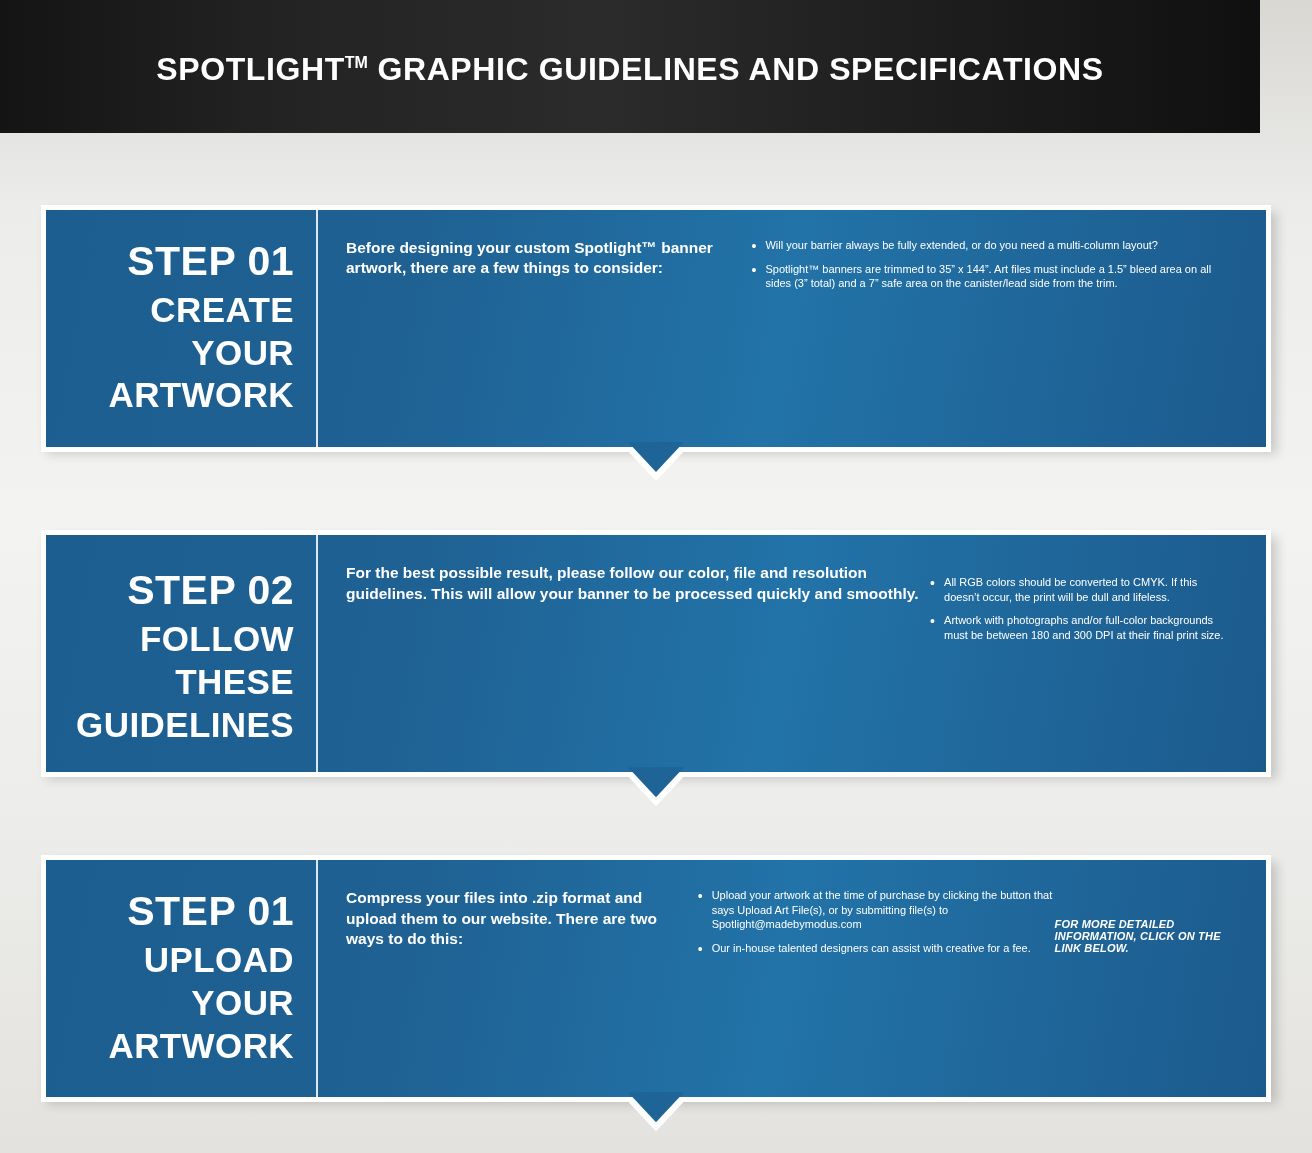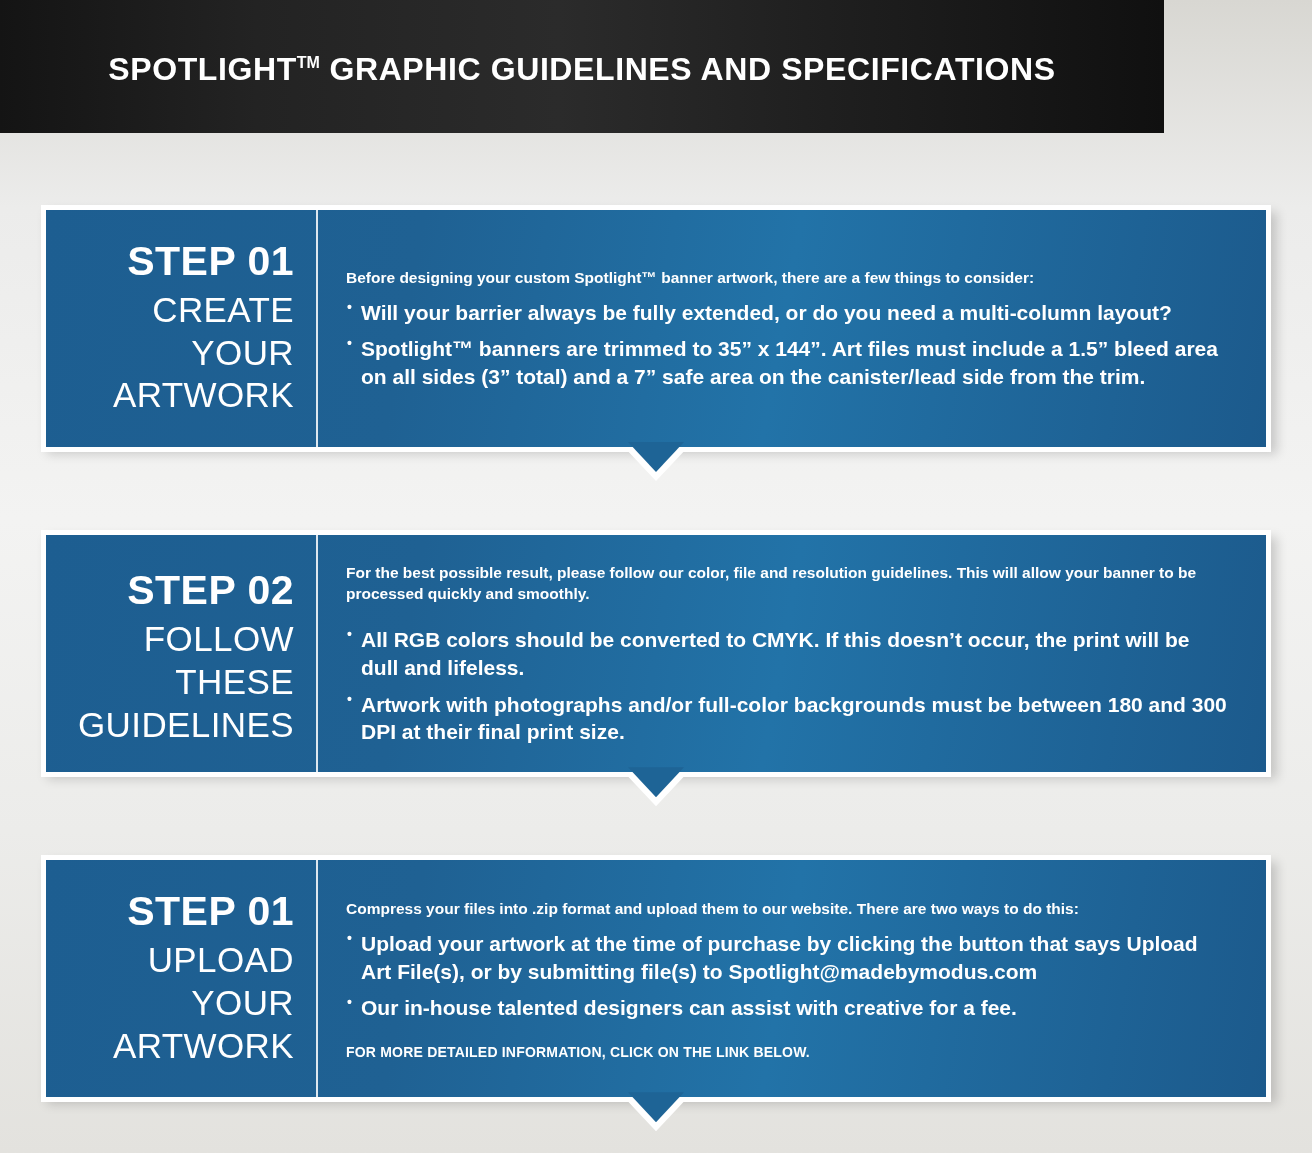--- a/index.html
+++ b/index.html
@@ -18,21 +18,21 @@
     position: absolute;
     inset: 0;
     background: linear-gradient(180deg, #d8d7d2 0%, #ececeb 18%, #f3f3f2 45%, #ececea 72%, #e3e2de 100%);
     z-index: 0;
   }
 
   
   .header {
     position: relative;
     z-index: 2;
-    width: 1164px;
+    width: 1260px;
     height: 133px;
     background: linear-gradient(90deg, #141414 0%, #232323 22%, #2b2b2b 48%, #1d1d1d 75%, #101010 100%);
     display: flex;
     align-items: center;
     justify-content: center;
   }
   .header-title {
     color: #ffffff;
     font-size: 32px;
     font-weight: bold;
@@ -86,65 +86,66 @@
     color: #ffffff;
     font-size: 41px;
     font-weight: bold;
     letter-spacing: 0.5px;
     line-height: 1.05;
     margin-bottom: 6px;
   }
   .step-heading {
     color: #ffffff;
     font-size: 35px;
-    font-weight: 400;
+    font-weight: 700;
     line-height: 1.22;
     letter-spacing: 0.4px;
   }
   .step-right {
     flex: 1;
     padding: 28px 36px 26px 28px;
     color: #ffffff;
     display: flex;
-    flex-direction: column;
+    flex-direction: row;
     justify-content: center;
   }
   .para {
     font-size: 15.5px;
     line-height: 1.32;
     font-weight: bold;
     margin-bottom: 10px;
   }
   .para.spaced { margin-top: 14px; margin-bottom: 0; }
   ul.bullets {
     list-style: none;
     margin: 0 0 0 0;
     padding: 0;
   }
   ul.bullets li {
     position: relative;
     padding-left: 15px;
-    font-size: 21px;
+    font-size: 11px;
     line-height: 1.32;
-    font-weight: bold;
+    font-weight: normal;
     margin-bottom: 9px;
   }
   ul.bullets li:last-child { margin-bottom: 0; }
   ul.bullets li::before {
     content: "\2022";
     position: absolute;
     left: 1px;
     top: -1px;
     font-size: 14px;
   }
   .footer-note {
-    font-size: 14px;
+    font-size: 11px;
     font-weight: bold;
     letter-spacing: 0.2px;
-    margin-top: 22px;
+    margin-top: 30px;
+    font-style: italic;
   }
 
   
   .step-bottom {
     position: relative;
     height: 5px;
     background: #ffffff;
   }
   .notch {
     position: absolute;

